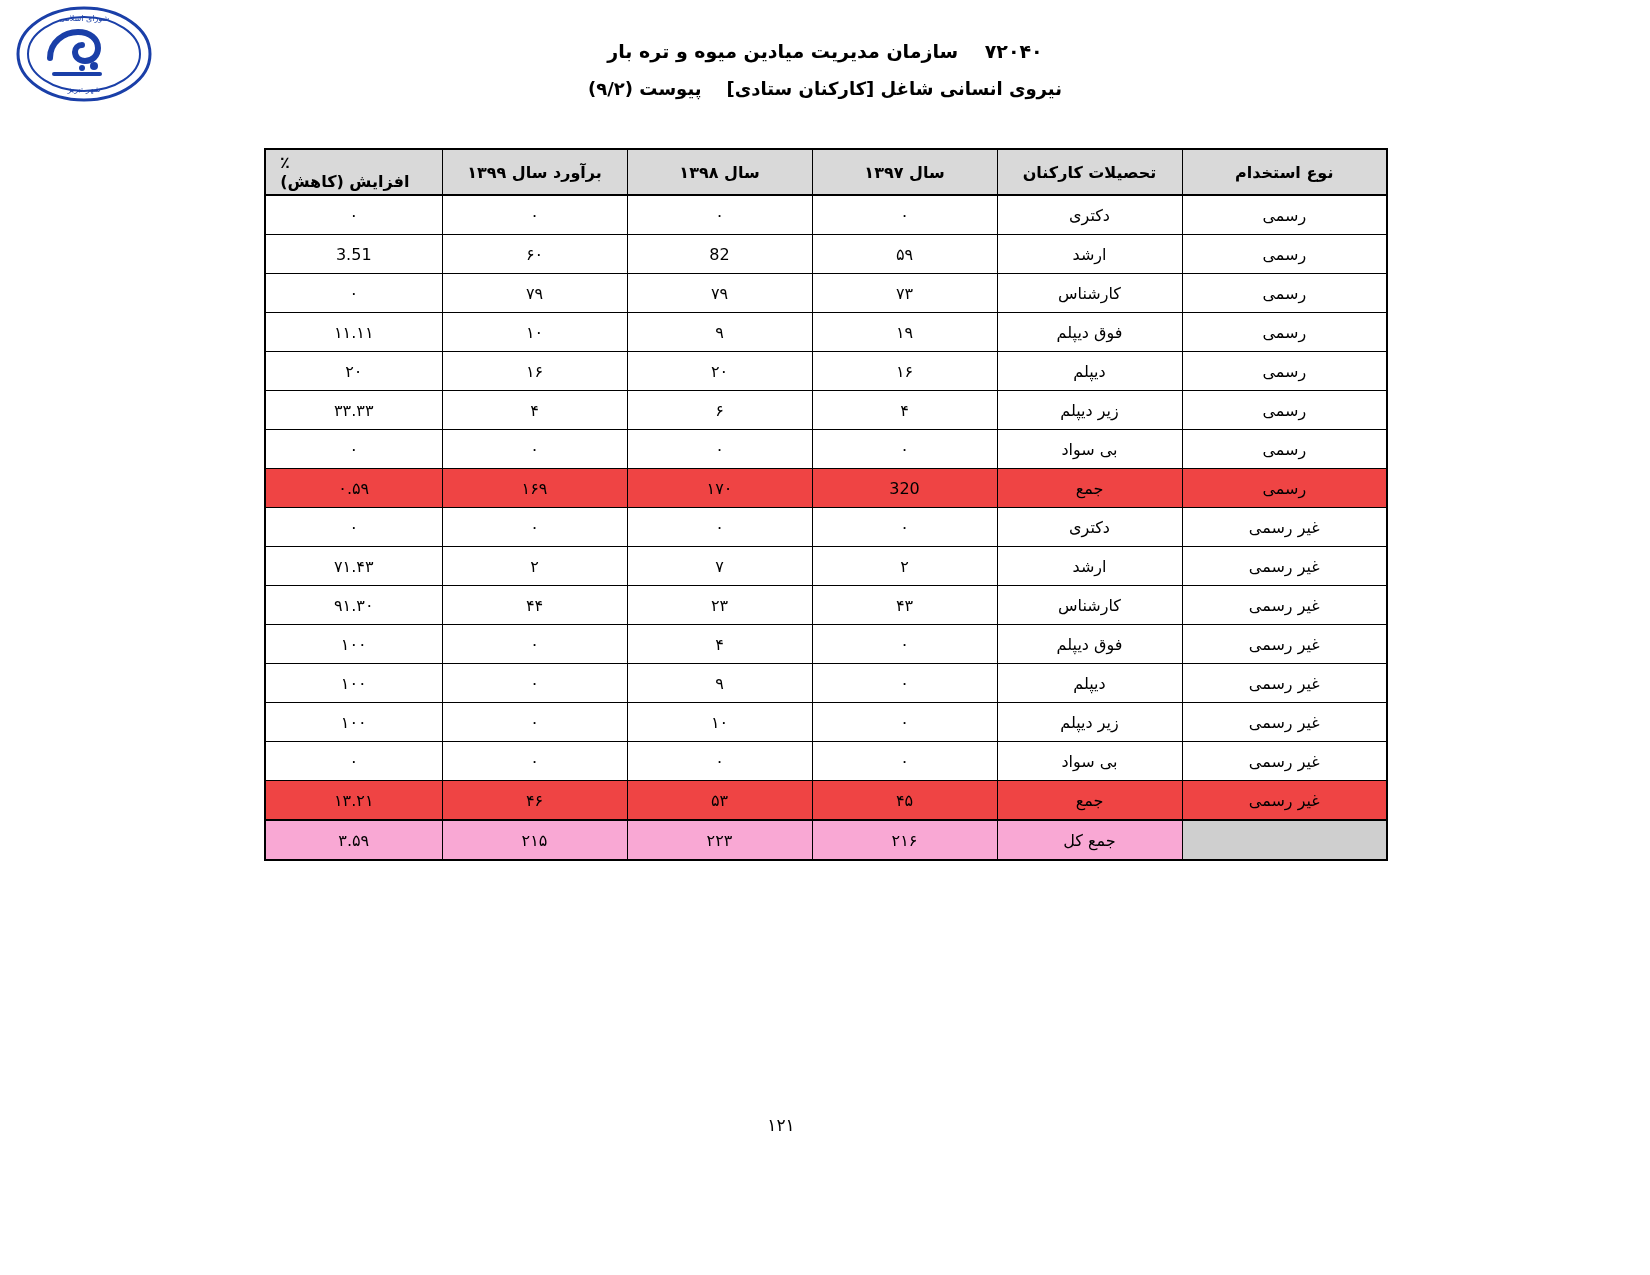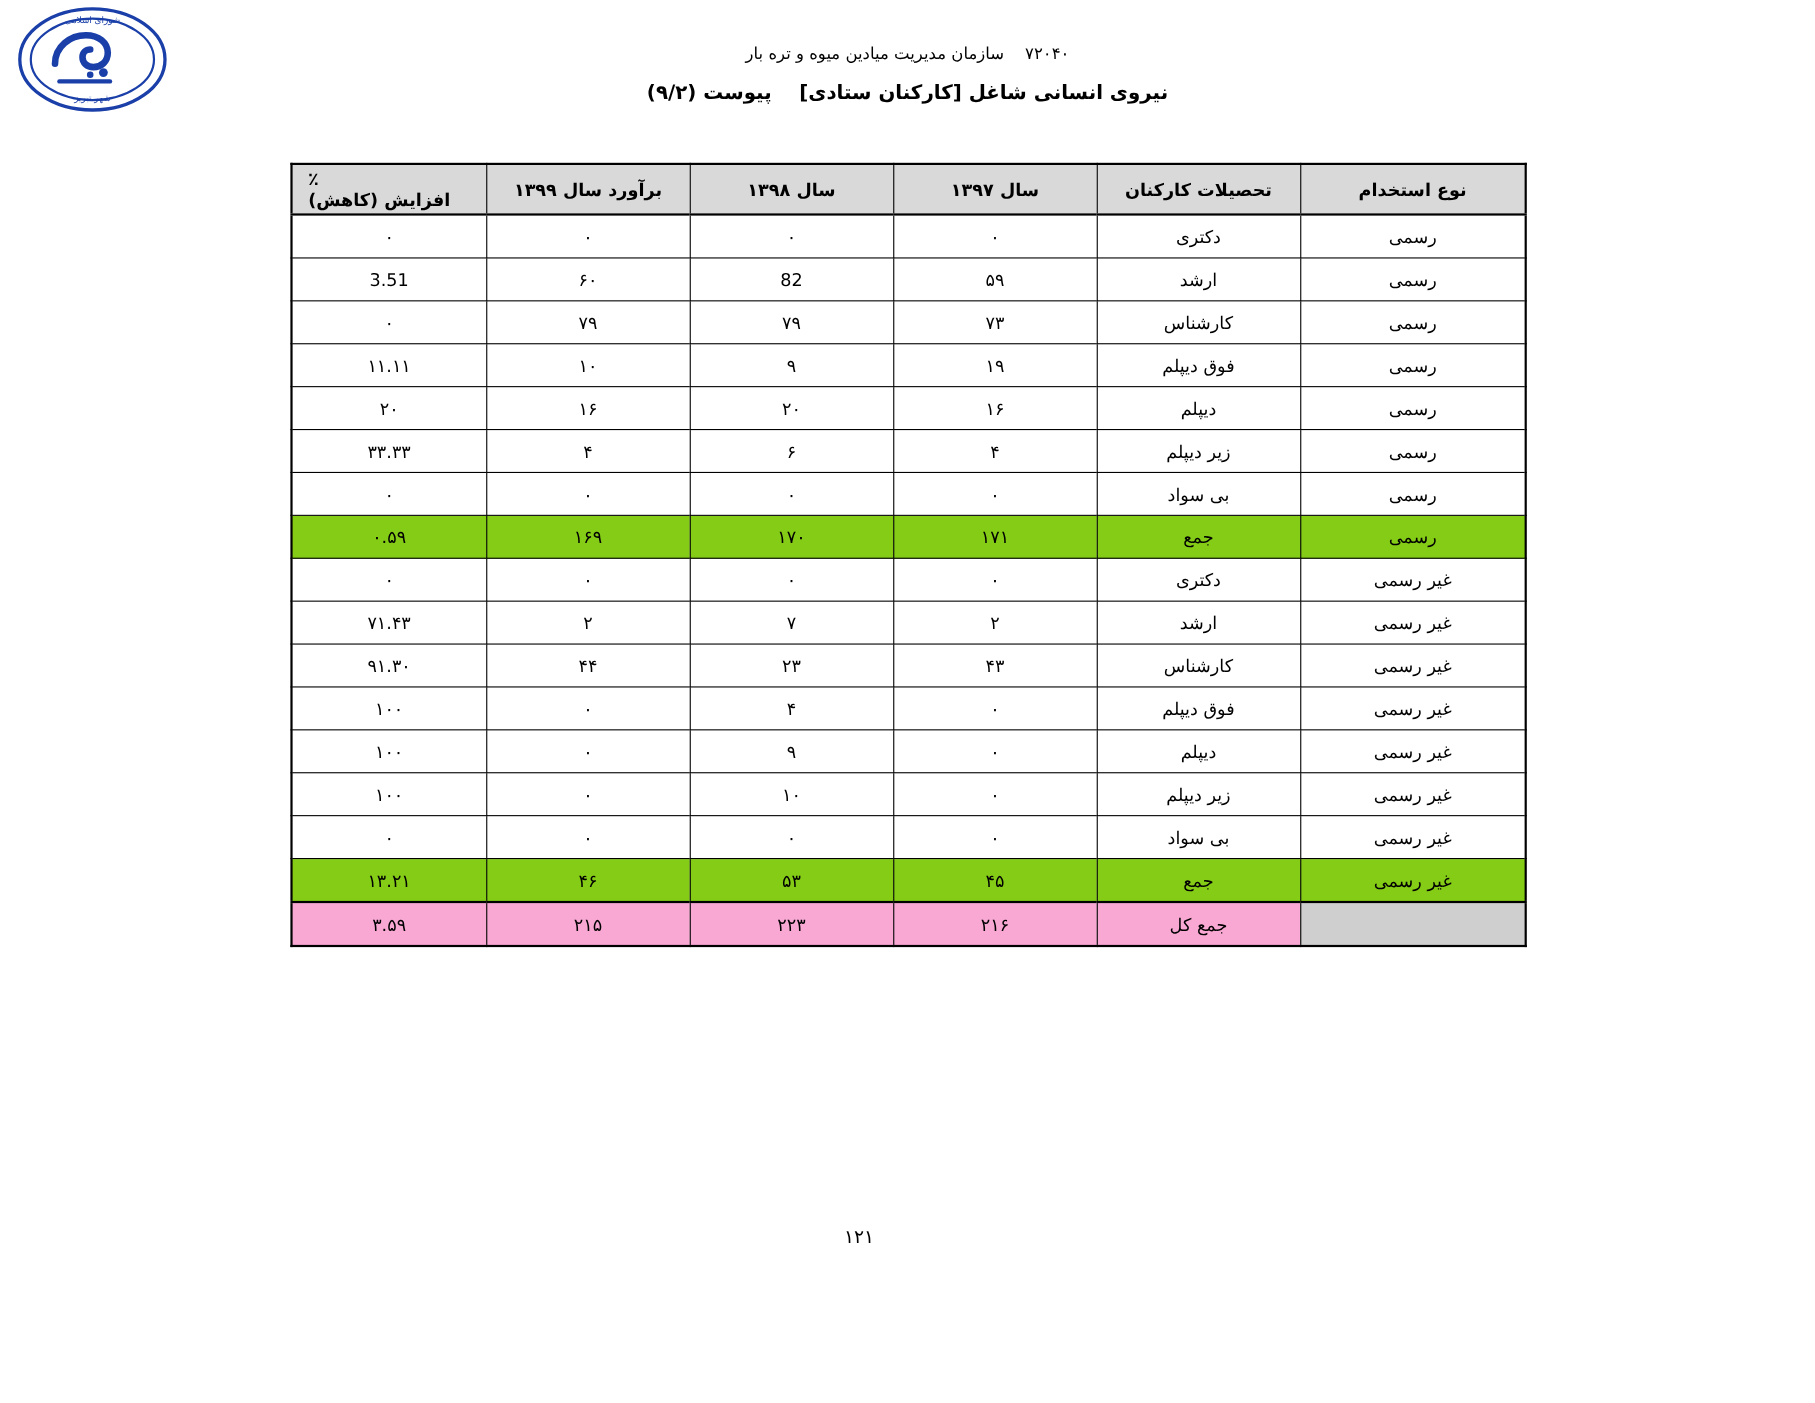--- a/index.html
+++ b/index.html
@@ -28,22 +28,22 @@
 
   
   .doc-header {
     position: absolute;
     top: 40px;
     left: 0;
     width: 1650px;
     text-align: center;
   }
   .header-line-1 {
-    font-size: 15px;
-    font-weight: 400;
+    font-size: 19px;
+    font-weight: 700;
     letter-spacing: 0.2px;
     margin-bottom: 16px;
     white-space: pre;
   }
   .header-line-2 {
     font-size: 18px;
     font-weight: 700;
     white-space: pre;
   }
 
@@ -89,21 +89,21 @@
   .change-head .pct {
     float: left;
     padding-left: 8px;
     font-weight: 700;
   }
   .change-head .lbl {
     display: inline-block;
     padding-right: 18px;
   }
   tr.subtotal td {
-    background: #84cc16;
+    background: #ef4444;
   }
   tr.grandtotal td {
     background: #f9a8d4;
     border-top: 2px solid #000;
   }
   tr.grandtotal td.empty-type {
     background: #cfcfcf;
   }
 
   
@@ -215,21 +215,21 @@
           <td>رسمی</td>
           <td>بی سواد</td>
           <td>۰</td>
           <td>۰</td>
           <td>۰</td>
           <td>۰</td>
         </tr>
         <tr class="subtotal">
           <td>رسمی</td>
           <td>جمع</td>
-          <td>۱۷۱</td>
+          <td>320</td>
           <td>۱۷۰</td>
           <td>۱۶۹</td>
           <td>۰.۵۹</td>
         </tr>
         <tr>
           <td>غیر رسمی</td>
           <td>دکتری</td>
           <td>۰</td>
           <td>۰</td>
           <td>۰</td>

